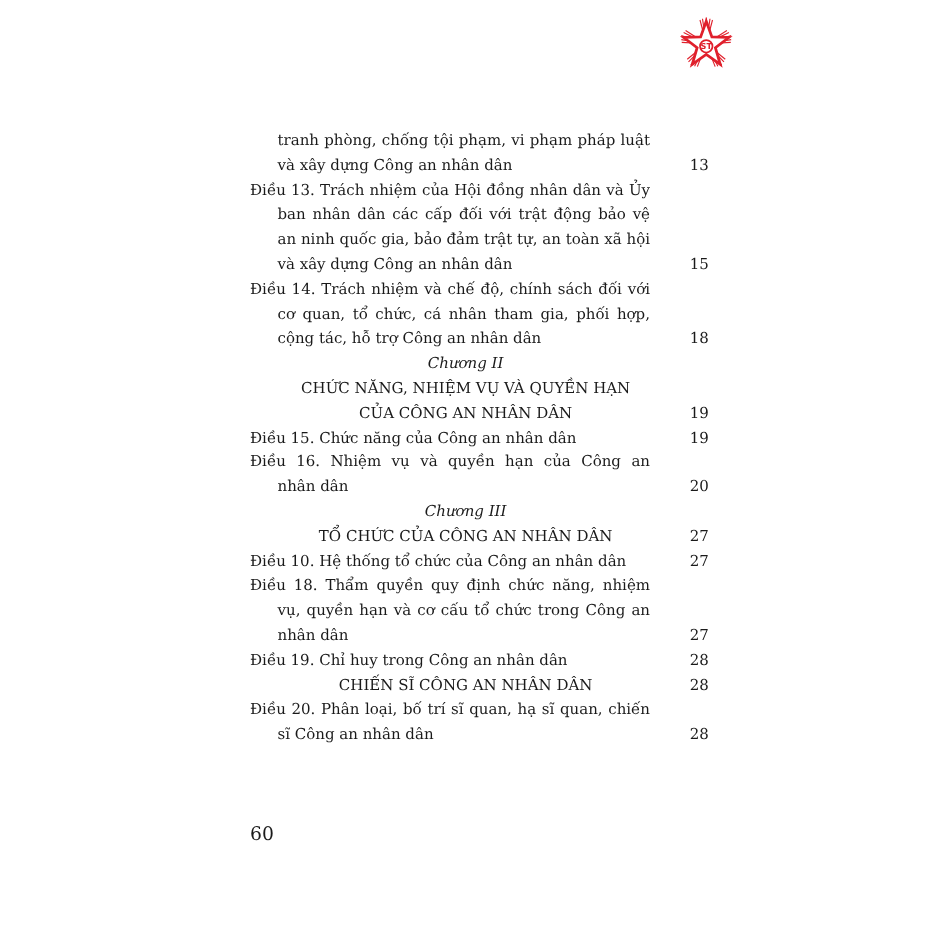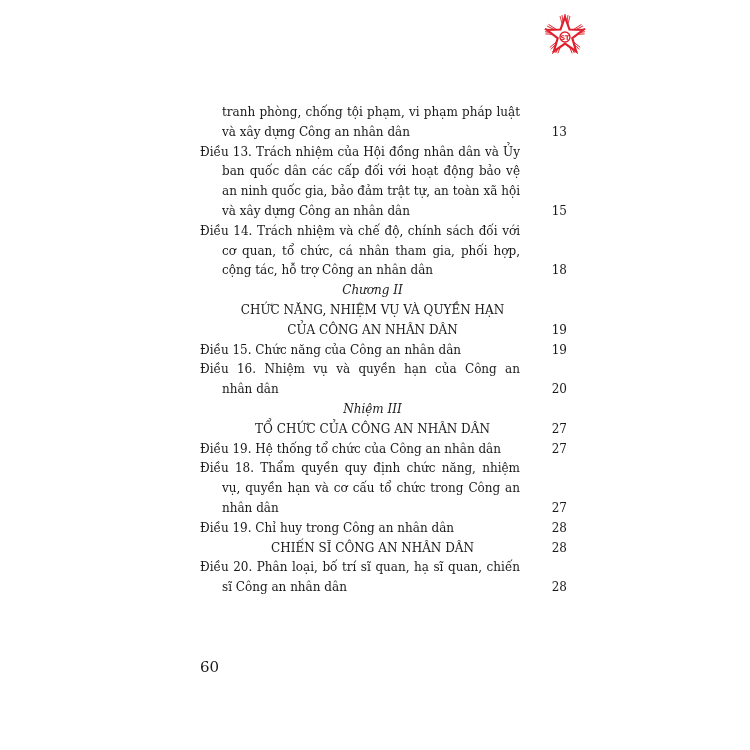--- a/index.html
+++ b/index.html
@@ -49,21 +49,21 @@
     </div>
     <div class="line cont">
       <span class="txt">và xây dựng Công an nhân dân</span>
       <span class="pg">13</span>
     </div>
     <div class="line article justify">
       <span class="txt">Điều 13. Trách nhiệm của Hội đồng nhân dân và Ủy</span>
       <span class="pg"></span>
     </div>
     <div class="line cont justify">
-      <span class="txt">ban quốc dân các cấp đối với hoạt động bảo vệ</span>
+      <span class="txt">ban nhân dân các cấp đối với trật động bảo vệ</span>
       <span class="pg"></span>
     </div>
     <div class="line cont justify">
       <span class="txt">an ninh quốc gia, bảo đảm trật tự, an toàn xã hội</span>
       <span class="pg"></span>
     </div>
     <div class="line cont">
       <span class="txt">và xây dựng Công an nhân dân</span>
       <span class="pg">15</span>
     </div>
@@ -97,29 +97,29 @@
     </div>
     <div class="line article justify">
       <span class="txt">Điều 16. Nhiệm vụ và quyền hạn của Công an</span>
       <span class="pg"></span>
     </div>
     <div class="line cont">
       <span class="txt">nhân dân</span>
       <span class="pg">20</span>
     </div>
     <div class="line chap">
-      <span class="txt">Nhiệm III</span>
+      <span class="txt">Chương III</span>
       <span class="pg"></span>
     </div>
     <div class="line chaptitle">
       <span class="txt">TỔ CHỨC CỦA CÔNG AN NHÂN DÂN</span>
       <span class="pg">27</span>
     </div>
     <div class="line article">
-      <span class="txt">Điều 19. Hệ thống tổ chức của Công an nhân dân</span>
+      <span class="txt">Điều 10. Hệ thống tổ chức của Công an nhân dân</span>
       <span class="pg">27</span>
     </div>
     <div class="line article justify">
       <span class="txt">Điều 18. Thẩm quyền quy định chức năng, nhiệm</span>
       <span class="pg"></span>
     </div>
     <div class="line cont justify">
       <span class="txt">vụ, quyền hạn và cơ cấu tổ chức trong Công an</span>
       <span class="pg"></span>
     </div>

